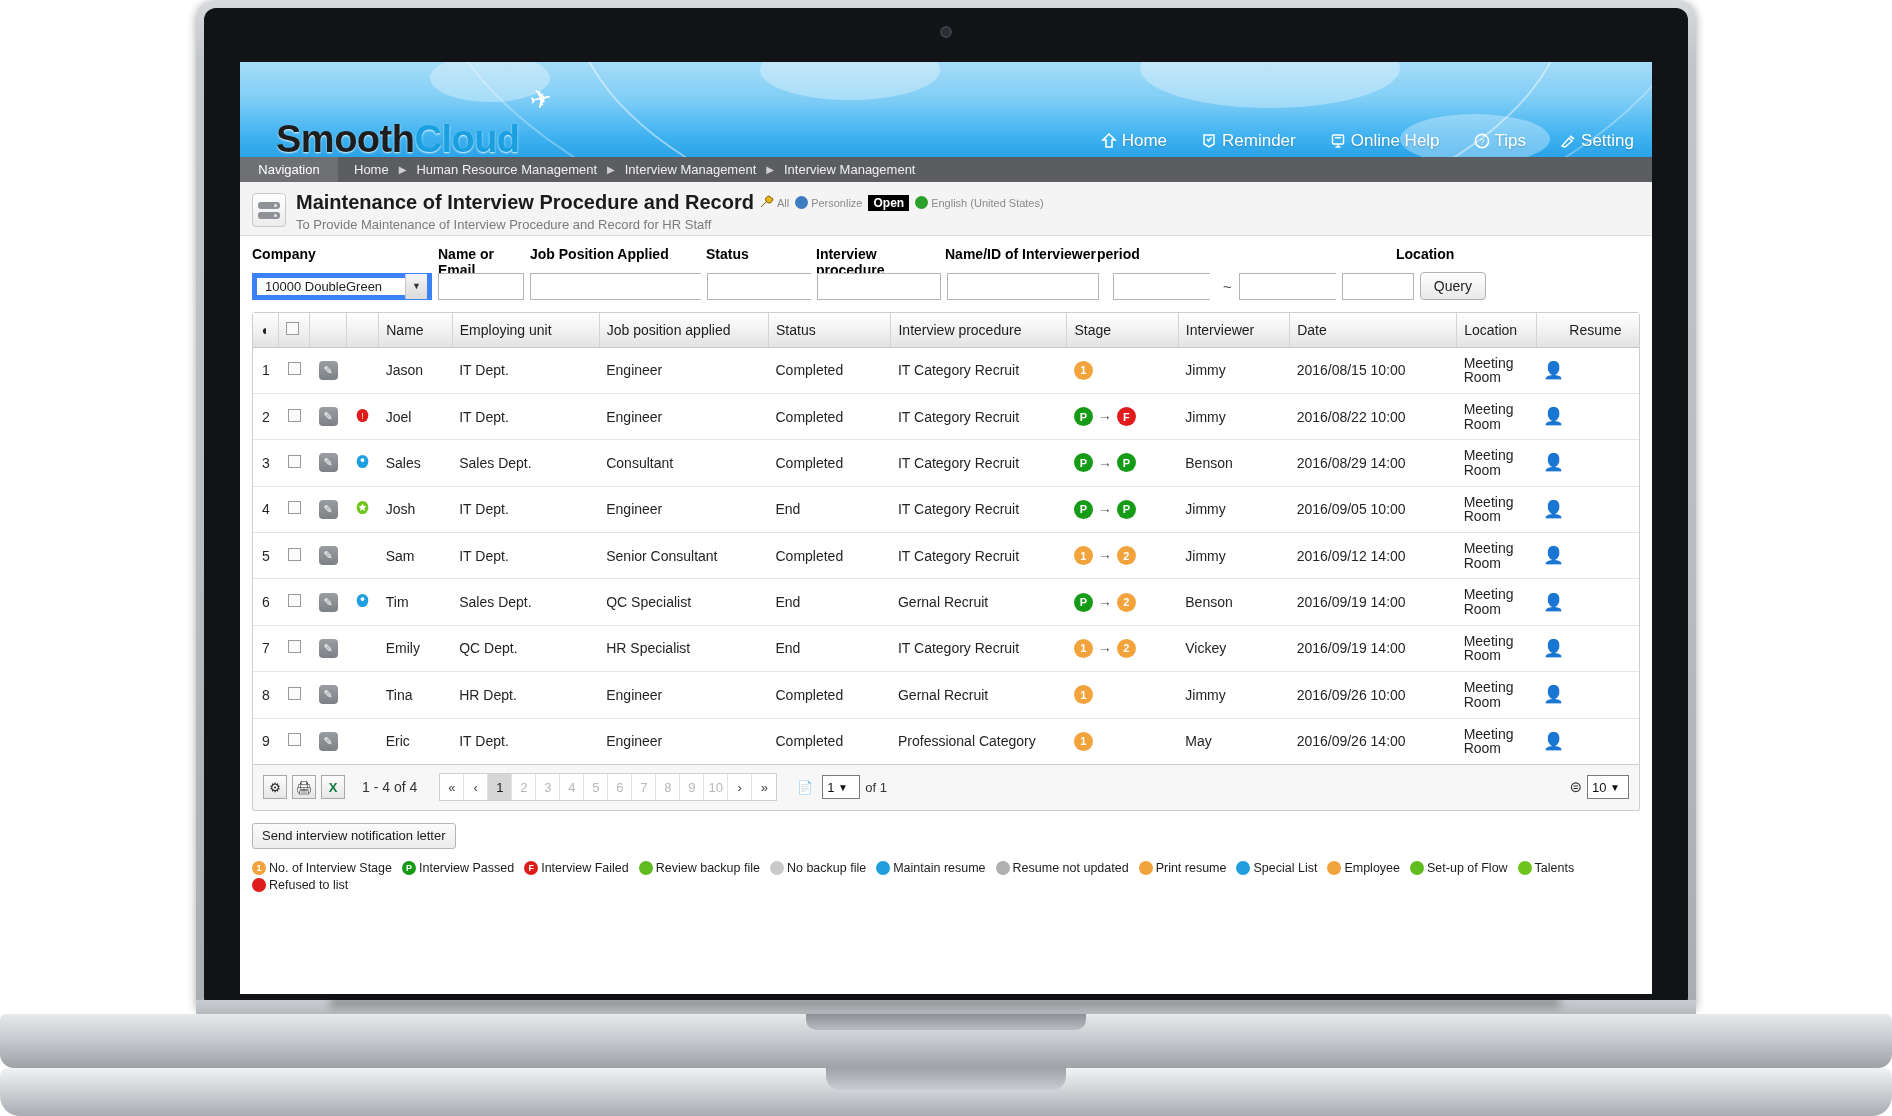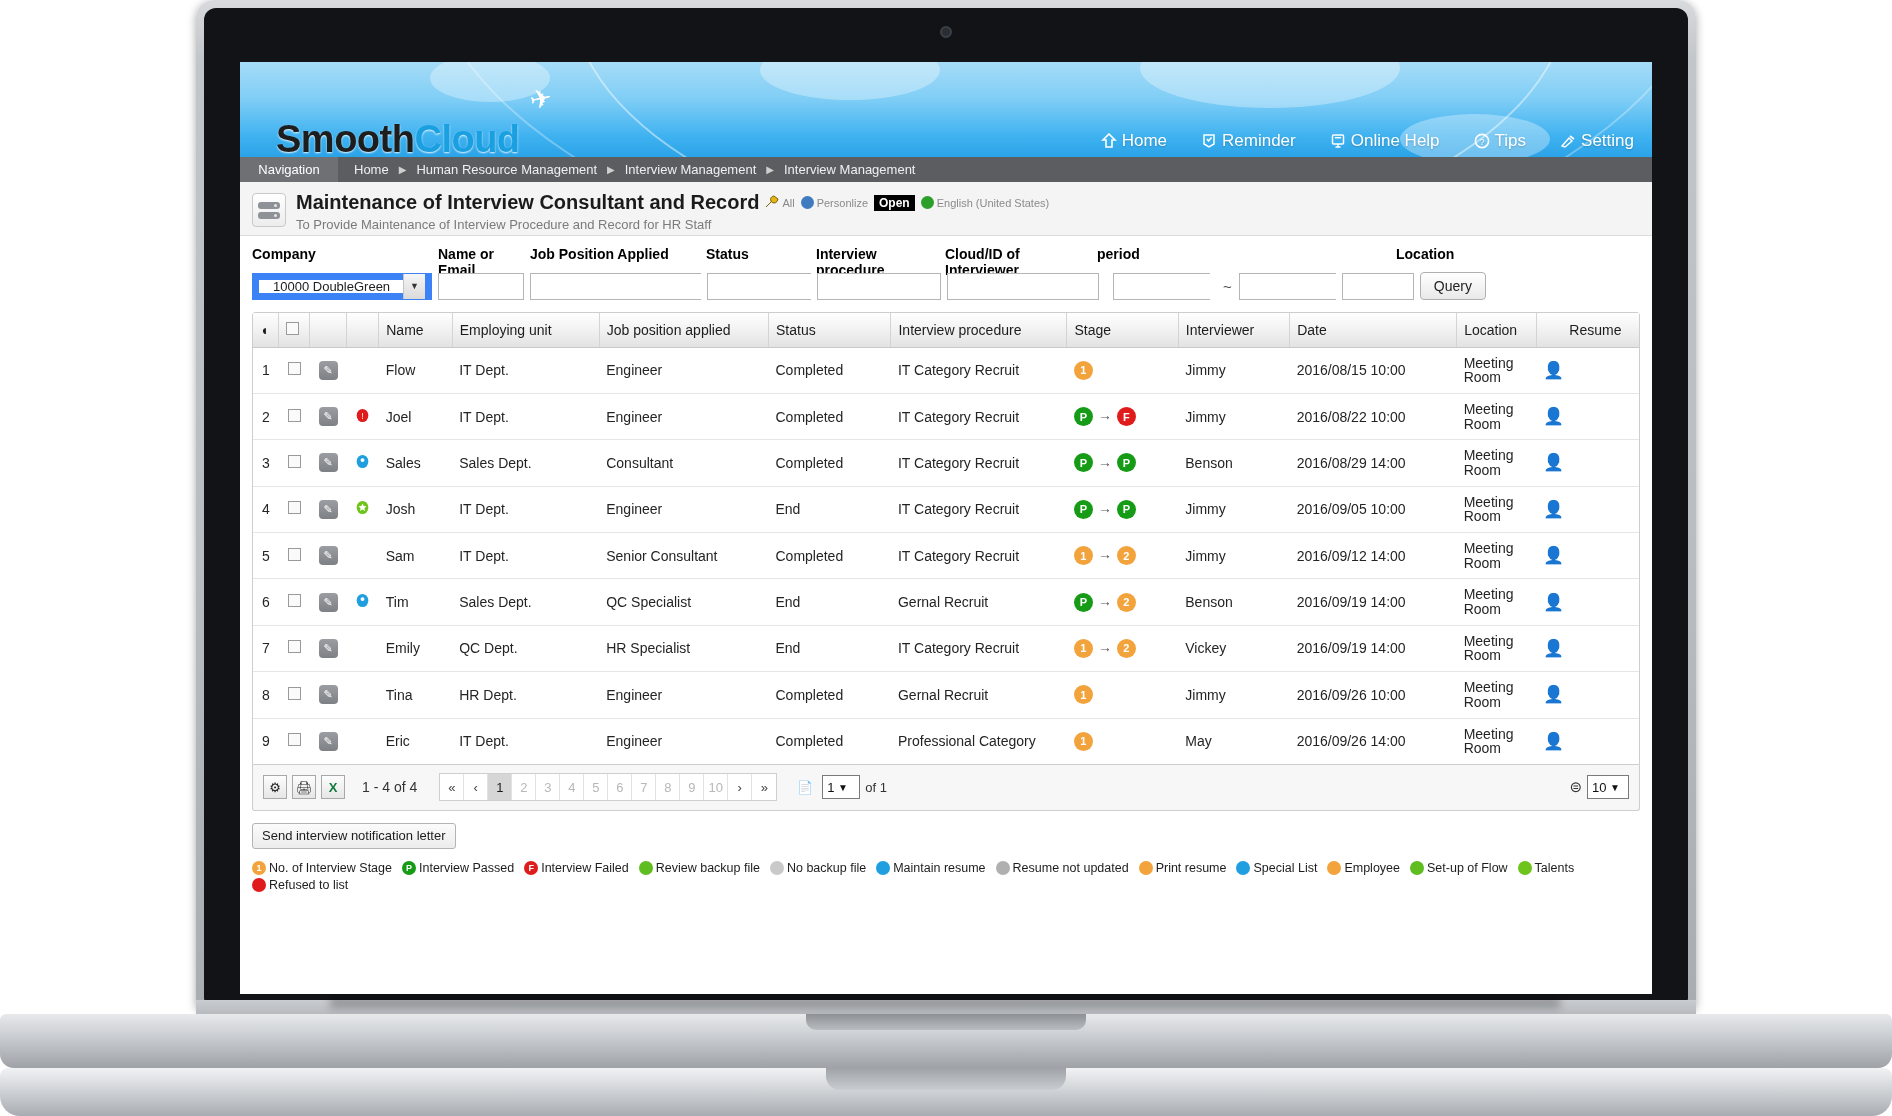--- a/index.html
+++ b/index.html
@@ -137,22 +137,22 @@
   
   .filters { padding:10px 12px 12px 12px; background:#fff; }
   .flabels { display:flex; font-size:14px; color:#000000; font-weight:bold; height:20px; }
   .finputs { display:flex; align-items:center; margin-top:6px; }
   .fi { margin-right:6px; }
   input.txt, .fakeinput {
     height:27px; border:1px solid #b5b5b5; background:#fff; font-size:13px;
     padding:2px 5px; font-family:"Liberation Sans", sans-serif; color:#222;
   }
   .combo {
-    height:27px; border:7px solid #3b82f6; background:#fff; display:flex; align-items:center;
-    font-size:13px; color:#222; padding-left:14px; position:relative;
+    height:27px; border:5px solid #3b82f6; background:#fff; display:flex; align-items:center;
+    font-size:13px; color:#222; padding-left:8px; position:relative;
   }
   .combo-arrow {
     width:22px; height:25px; margin-left:auto;
     background:linear-gradient(180deg,#f6f6f6,#dadada); border-left:1px solid #c4c4c4;
     display:flex;align-items:center;justify-content:center; font-size:9px; color:#333;
   }
   .withbtn { display:flex; align-items:center; border:1px solid #b5b5b5; height:27px; background:#fff; }
   .withbtn input { border:0; outline:none; height:25px; flex:1; padding-left:5px; font-size:13px; }
   .dots-btn {
     width:24px; height:25px; background:linear-gradient(180deg,#f7f7f7,#dddddd);
@@ -338,21 +338,21 @@
       </div>
     </div>
 
     <div class="titlebar">
       <div class="title-icon">
         <div class="ti-bar"></div>
         <div class="ti-bar"></div>
       </div>
       <div class="title-texts">
         <div class="title-line1">
-          <span class="page-title">Maintenance of Interview Consultant and Record</span>
+          <span class="page-title">Maintenance of Interview Procedure and Record</span>
           <span class="t-link">
             <span>
               <svg viewBox="0 0 14 14" width="14" height="14">
                   <path d="M1 12 L7 6 M9 1 a3.5 3.5 0 1 0 3 5.4 L13 4 Z" fill="#e8b317" stroke="#7a6200" stroke-width="1"></path>
                 </svg>
             </span>
             <span>All</span>
           </span>
           <span class="t-link">
             <span class="dot-ico" style="background:#3f7bbf"></span>
@@ -368,21 +368,21 @@
       </div>
     </div>
 
     <div class="filters">
       <div class="flabels">
         <div style="width:186px">Company</div>
         <div style="width:92px">Name or Email</div>
         <div style="width:176px">Job Position Applied</div>
         <div style="width:110px">Status</div>
         <div style="width:129px">Interview procedure</div>
-        <div style="width:152px">Cloud/ID of Interviewer</div>
+        <div style="width:152px">Name/ID of Interviewer</div>
         <div style="width:299px">period</div>
         <div>Location</div>
       </div>
 
       <div class="finputs">
         <div class="combo fi" style="width:180px">
           <span>10000 DoubleGreen</span>
           <span class="combo-arrow">▼</span>
         </div>
 
@@ -453,21 +453,21 @@
             <th style="width:72px">Location</th>
             <th style="width:62px">Resume</th>
           </tr>
         </thead>
         <tbody id="grid-body">
             <tr>
               <td class="col-num">1</td>
               <td class="col-chk"><span class="chk"></span></td>
               <td class="col-edit"><span class="editbtn">✎</span></td>
               <td class="col-flag"></td>
-              <td>Flow</td>
+              <td>Jason</td>
               <td>IT Dept.</td>
               <td>Engineer</td>
               <td>Completed</td>
               <td>IT Category Recruit</td>
               <td><span class="badge b-orange">1</span></td>
               <td>Jimmy</td>
               <td>2016/08/15 10:00</td>
               <td class="loc">Meeting<br>Room</td>
               <td><span class="resume-ico">👤</span></td>
             </tr>

